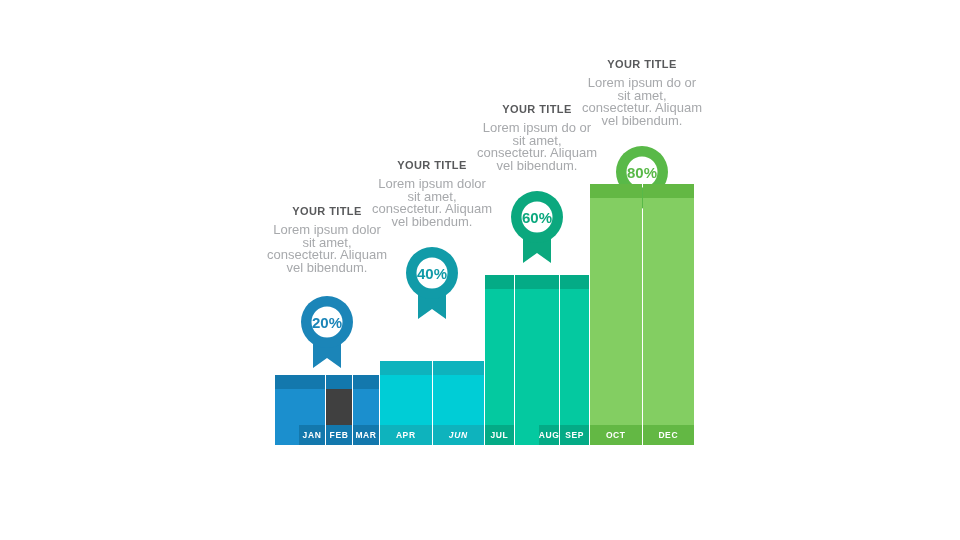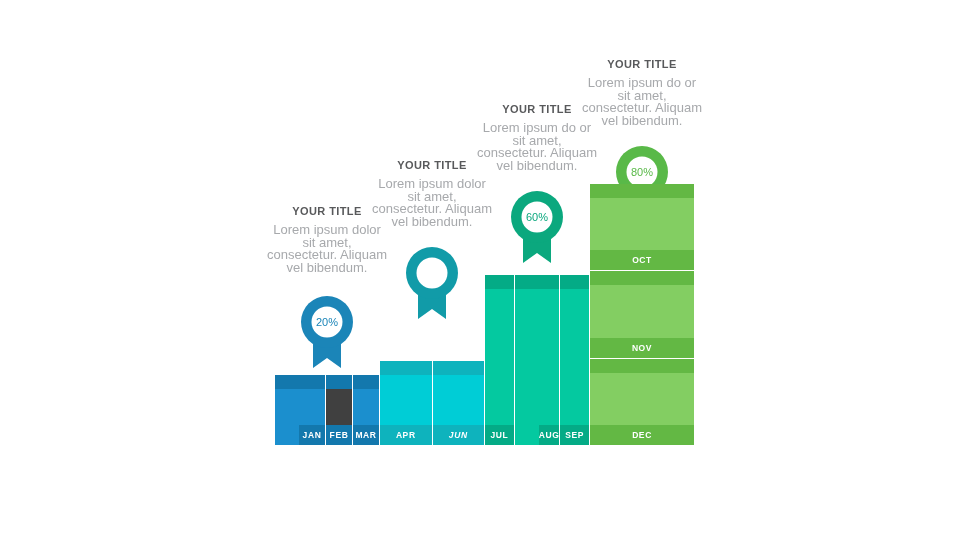--- a/index.html
+++ b/index.html
@@ -59,22 +59,22 @@
   .badge svg { display: block; width: 56px; height: 74px; }
   .badge-pct {
     position: absolute;
     top: 0;
     left: 0;
     width: 56px;
     height: 52px;
     display: flex;
     align-items: center;
     justify-content: center;
-    font-size: 11px;
-    font-weight: normal;
+    font-size: 15px;
+    font-weight: bold;
     pointer-events: none;
   }
 
   
   .bar {
     position: absolute;
     width: 104px;
     display: flex;
     gap: 1px;
     bottom: 0;
@@ -141,20 +141,21 @@
     <div class="textblock" style="top:159px;">
       <p class="block-title">YOUR TITLE</p>
       <p class="block-body">Lorem ipsum dolor sit amet, consectetur. Aliquam vel bibendum.</p>
     </div>
     <div class="badge" style="top:247px;">
       <svg viewBox="0 0 56 74">
         <path d="M14 40 L14 72 L28 62 L42 72 L42 40 Z" fill="#119ba8"></path>
         <circle cx="28" cy="26" r="26" fill="#119ba8"></circle>
         <circle cx="28" cy="26" r="15.5" fill="#ffffff"></circle>
       </svg>
+      <div class="badge-pct" style="color:#119ba8;">40%</div>
     </div>
     <div class="bar" style="height:84px;">
       <div class="col" style="background:#00cdd6;">
         <div class="col-cap" style="background:#0eb3bd;"></div>
         <div class="col-label" style="background:#0eb3bd;">APR</div>
       </div>
       <div class="col" style="background:#00cdd6;font-style:italic;">
         <div class="col-cap" style="background:#0eb3bd;"></div>
         <div class="col-label" style="background:#0eb3bd;">JUN</div>
       </div>
@@ -196,29 +197,25 @@
       <p class="block-body">Lorem ipsum do or sit amet, consectetur. Aliquam vel bibendum.</p>
     </div>
     <div class="badge" style="top:146px;">
       <svg viewBox="0 0 56 74">
         <path d="M14 40 L14 72 L28 62 L42 72 L42 40 Z" fill="#59b948"></path>
         <circle cx="28" cy="26" r="26" fill="#59b948"></circle>
         <circle cx="28" cy="26" r="15.5" fill="#ffffff"></circle>
       </svg>
       <div class="badge-pct" style="color:#59b948;">80%</div>
     </div>
-    <div class="bar" style="height:261px;flex-direction:column;">
+    <div class="bar" style="height:261px;">
       <div class="col" style="background:#83ce62;">
         <div class="col-cap" style="background:#63b844;"></div>
         <div class="col-label" style="background:#63b844;">OCT</div>
       </div>
       <div class="col" style="background:#83ce62;">
         <div class="col-cap" style="background:#63b844;"></div>
-        <div class="col-label" style="background:#63b844;">NOV</div>
-      </div>
-      <div class="col" style="background:#83ce62;">
-        <div class="col-cap" style="background:#63b844;"></div>
         <div class="col-label" style="background:#63b844;">DEC</div>
       </div>
     </div>
   </div>
 
 </div>
 
 </body></html>

